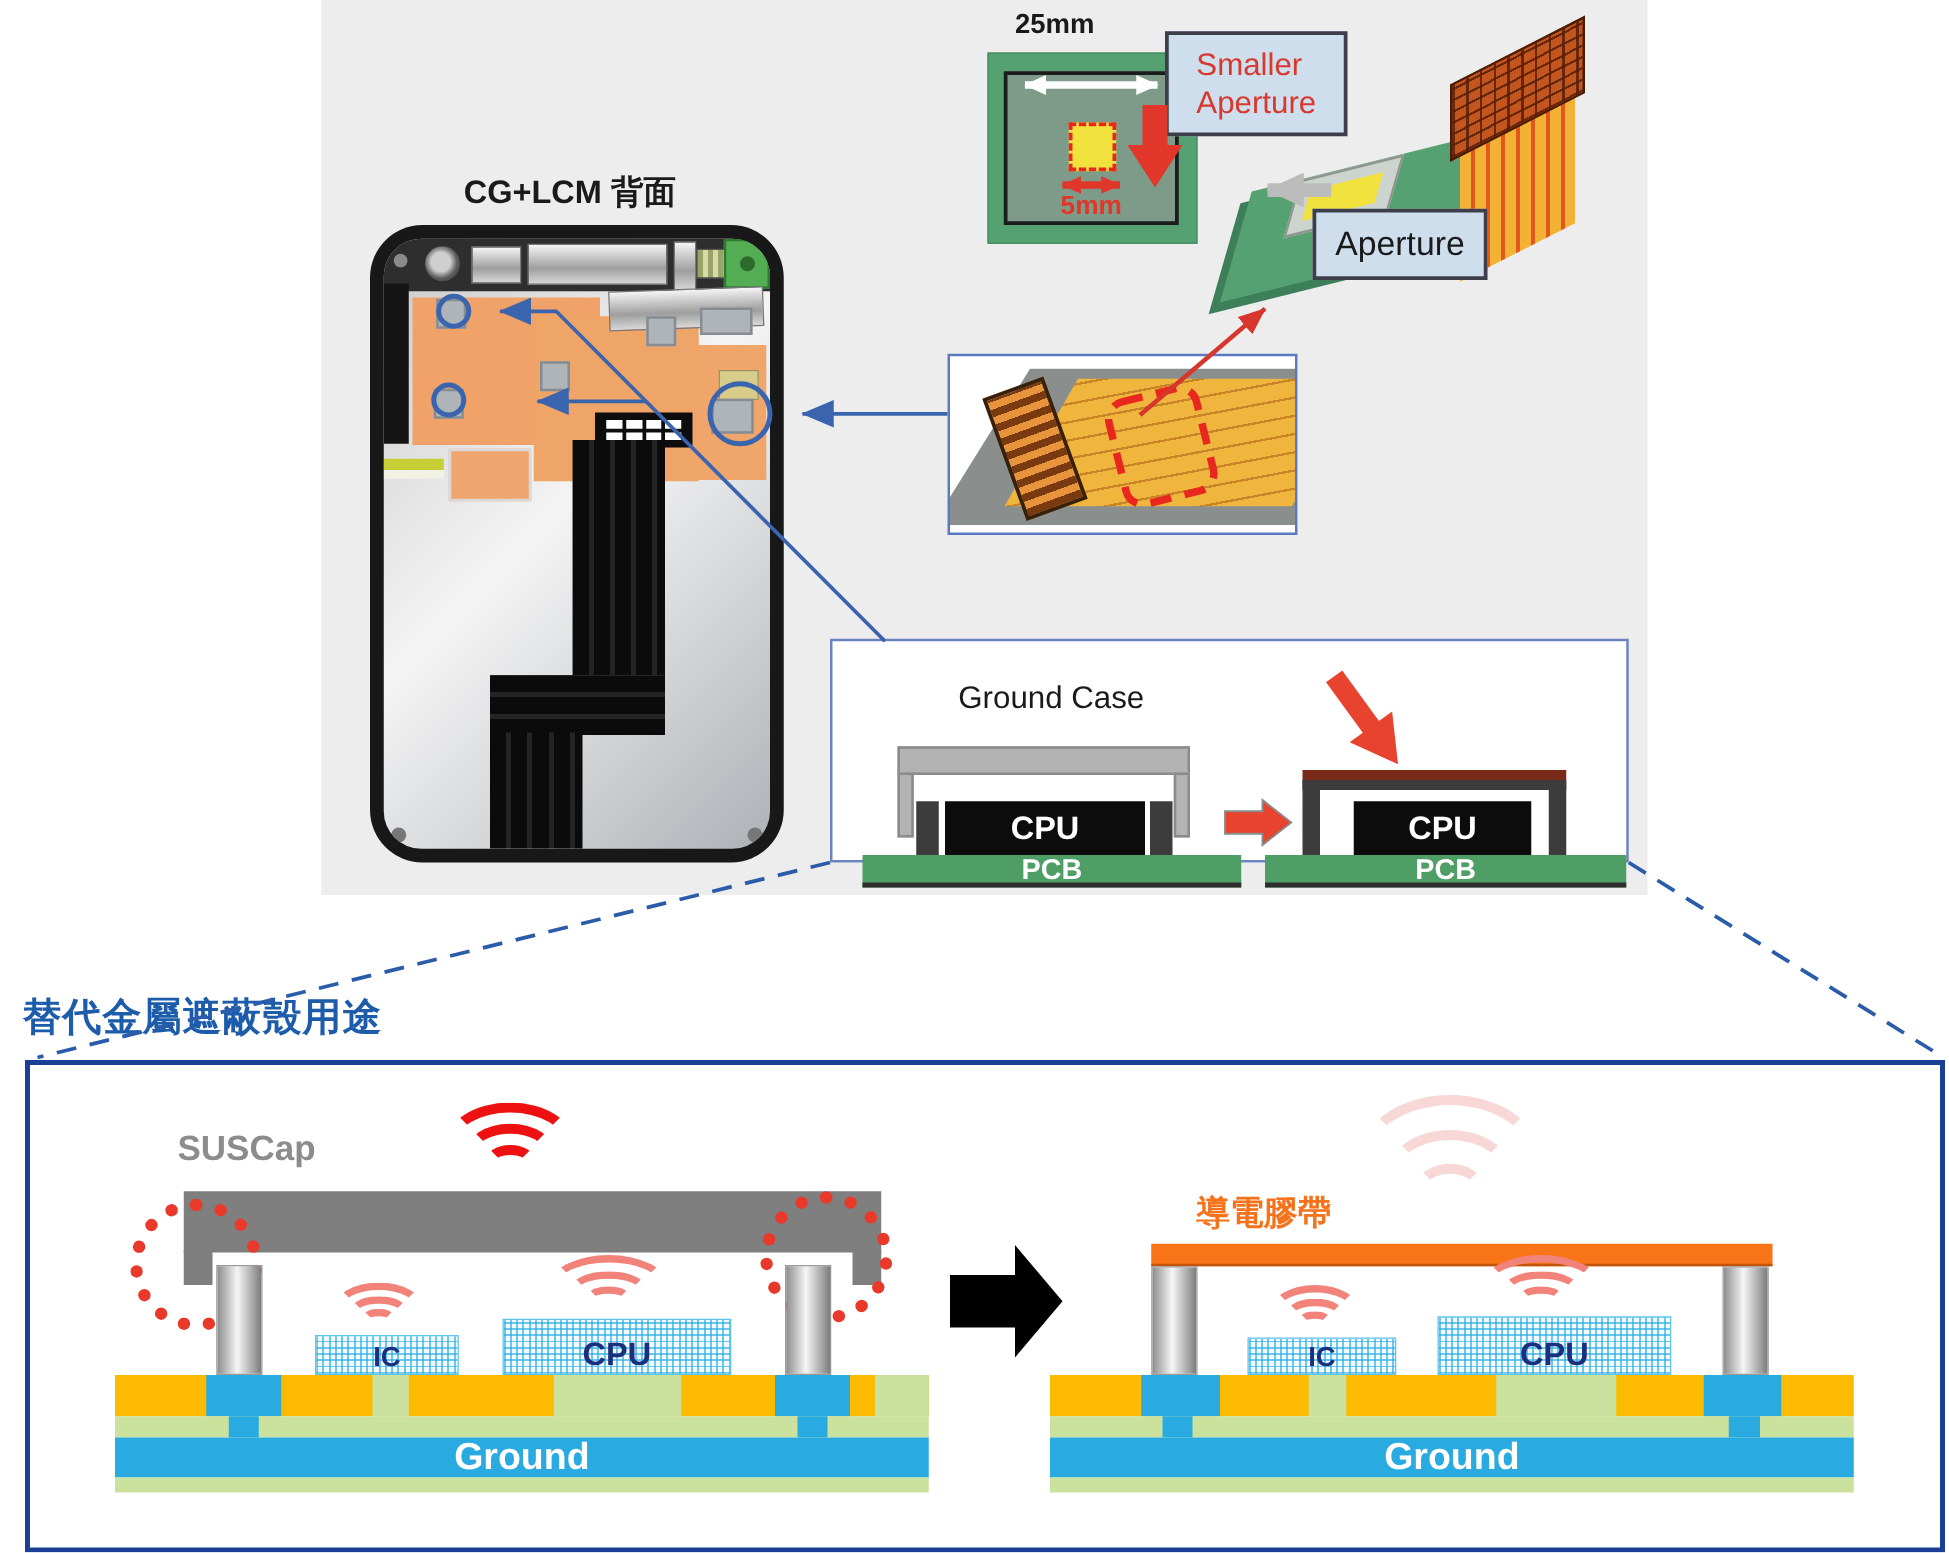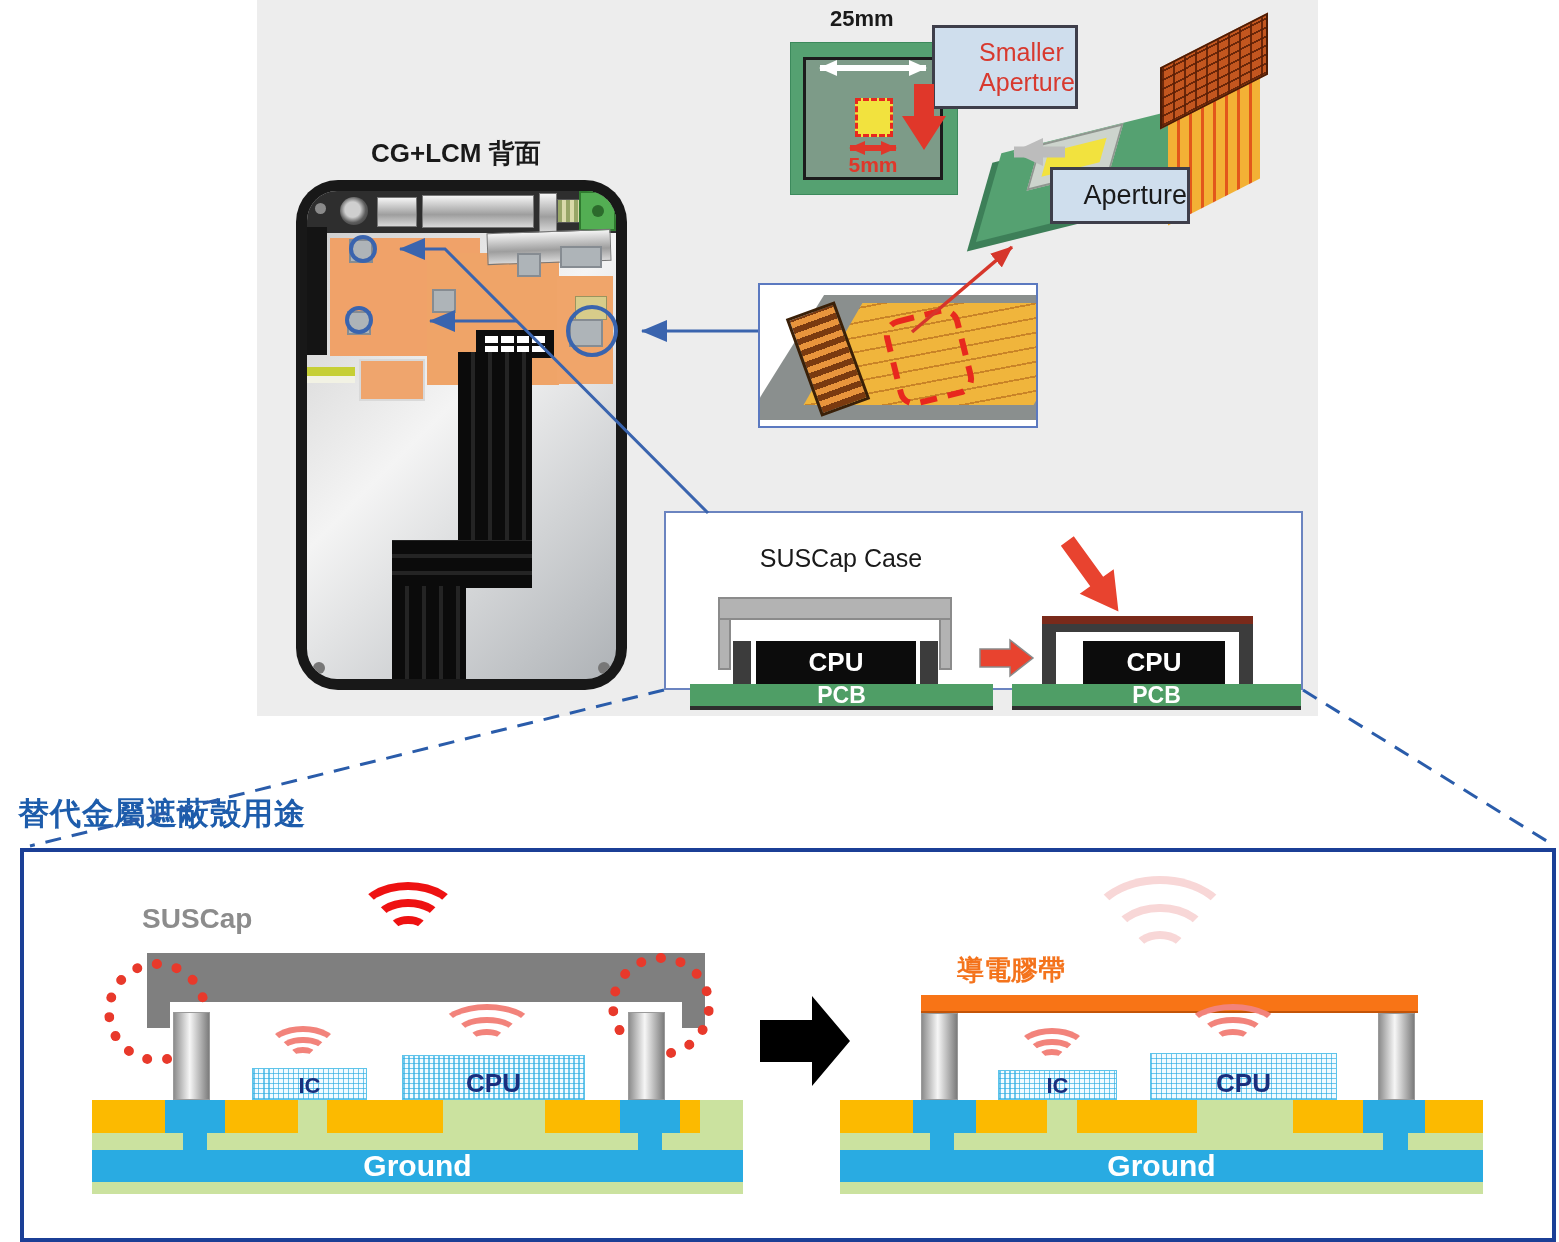--- a/index.html
+++ b/index.html
@@ -2,21 +2,21 @@
 <html><head>
 <meta charset="utf-8">
 <style>
   html,body{margin:0;padding:0;background:#fff;}
   .canvas{position:relative;width:1559px;height:1242px;background:#ffffff;
           font-family:"Liberation Sans",sans-serif;overflow:hidden;}
   .abs{position:absolute;}
   
   .panel{left:257px;top:0;width:1061px;height:716px;background:#ededed;}
   .lbl-box{background:#cfdeed;border:3px solid #3e3e4a;box-sizing:border-box;
-           display:flex;align-items:center;justify-content:flex-end;}
+           display:flex;align-items:center;justify-content:center;}
   .red-t{color:#d8392e;}
   
   .phone{left:296px;top:180px;width:331px;height:510px;background:#181818;border-radius:42px;}
   .phone-in{left:307px;top:191px;width:309px;height:488px;border-radius:30px;overflow:hidden;
             background:linear-gradient(135deg,#c9c9c9,#f4f4f4 45%,#aeb2b6);}
   .chrome{background:linear-gradient(180deg,#f5f5f5,#9e9e9e 60%,#d8d8d8);border:1px solid #777;}
   .gsq{background:#aeb4b8;border:2px solid #868c92;box-sizing:border-box;}
   .cable{background:repeating-linear-gradient(90deg,#0b0b0b 0 13px,#242424 13px 17px);}
   .cableh{background:repeating-linear-gradient(0deg,#0b0b0b 0 13px,#242424 13px 17px);}
   .circ{border:4px solid #3a64ae;border-radius:50%;box-sizing:border-box;}
@@ -110,21 +110,21 @@
     <div class="abs" style="left:291px;top:471px;width:12px;height:12px;border-radius:50%;background:#777;"></div>
   </div>
 
   <div class="abs circ" style="left:349px;top:235px;width:28px;height:28px;"></div>
   <div class="abs circ" style="left:345px;top:306px;width:28px;height:28px;"></div>
   <div class="abs circ" style="left:566px;top:305px;width:52px;height:52px;"></div>
 
   <div class="abs" style="left:790px;top:42px;width:168px;height:153px;background:#55a171;border:1px solid #3c8a5c;box-sizing:border-box;"></div>
   <div class="abs" style="left:803px;top:57px;width:140px;height:123px;background:#7d9b88;border:3px solid #1c1c1c;box-sizing:border-box;"></div>
   <div class="abs" style="left:855px;top:98px;width:38px;height:39px;background:#f2e23e;border:3px dashed #e8281e;box-sizing:border-box;"></div>
-  <div class="abs txt" style="left:812px;top:6px;width:110px;font-size:22px;font-weight:600;color:#1a1a1a;margin-left:18px;">25mm</div>
+  <div class="abs txt" style="left:812px;top:6px;width:110px;font-size:22px;font-weight:600;color:#1a1a1a;">25mm</div>
   <div class="abs txt" style="left:838px;top:153px;width:70px;text-align:center;font-size:21px;font-weight:bold;color:#e0372a;">5mm</div>
 
   <div class="abs lbl-box" style="left:932px;top:25px;width:146px;height:84px;">
     <div style="text-align:left;font-size:25px;line-height:1.2;font-weight:500;" class="red-t">
       <span class="txt">Smaller</span><br>
       <span class="txt">Aperture</span>
     </div>
   </div>
 
   <div class="abs" style="left:985px;top:128px;width:245px;height:80px;background:#55a171;transform:rotate(-14deg) skewX(-30deg);box-shadow:-7px 7px 0 #3d7f58;"></div>
@@ -138,21 +138,21 @@
     <span class="txt" style="font-size:27px;color:#1a1a1a;">Aperture</span>
   </div>
 
   <div class="abs" style="left:758px;top:283px;width:280px;height:145px;background:#fff;border:2px solid #5b79c0;box-sizing:border-box;overflow:hidden;">
     <div class="abs" style="left:-30px;top:10px;width:300px;height:125px;background:#8a8f8e;transform:skewX(-32deg) translateX(55px);"></div>
     <div class="abs" style="left:55px;top:18px;width:230px;height:102px;background:repeating-linear-gradient(-12deg,#f0b53c 0 14px,#c98427 14px 16px);transform:skewX(-30deg) translateX(18px);"></div>
     <div class="abs" style="left:42px;top:22px;width:52px;height:104px;background:repeating-linear-gradient(0deg,#7a3a10 0 6px,#e8943c 6px 12px);border:3px solid #3a2008;box-sizing:border-box;transform:rotate(-20deg);"></div>
   </div>
 
   <div class="abs shbox"></div>
-  <div class="abs txt" style="left:736px;top:544px;width:210px;text-align:center;font-size:25px;color:#1a1a1a;">SUSCap Case</div>
+  <div class="abs txt" style="left:736px;top:544px;width:210px;text-align:center;font-size:25px;color:#1a1a1a;">Ground Case</div>
 
   <div class="abs gcap" style="left:718px;top:597px;width:234px;height:23px;"></div>
   <div class="abs gcap" style="left:718px;top:618px;width:13px;height:52px;"></div>
   <div class="abs gcap" style="left:939px;top:618px;width:13px;height:52px;"></div>
   <div class="abs dkbar" style="left:733px;top:641px;width:18px;height:43px;"></div>
   <div class="abs dkbar" style="left:920px;top:641px;width:18px;height:43px;"></div>
   <div class="abs blk" style="left:756px;top:641px;width:160px;height:43px;">CPU</div>
   <div class="abs pcbbar" style="left:690px;top:684px;width:303px;height:26px;">PCB</div>
 
   <div class="abs" style="left:1042px;top:616px;width:211px;height:8px;background:#7a2a1a;"></div>

